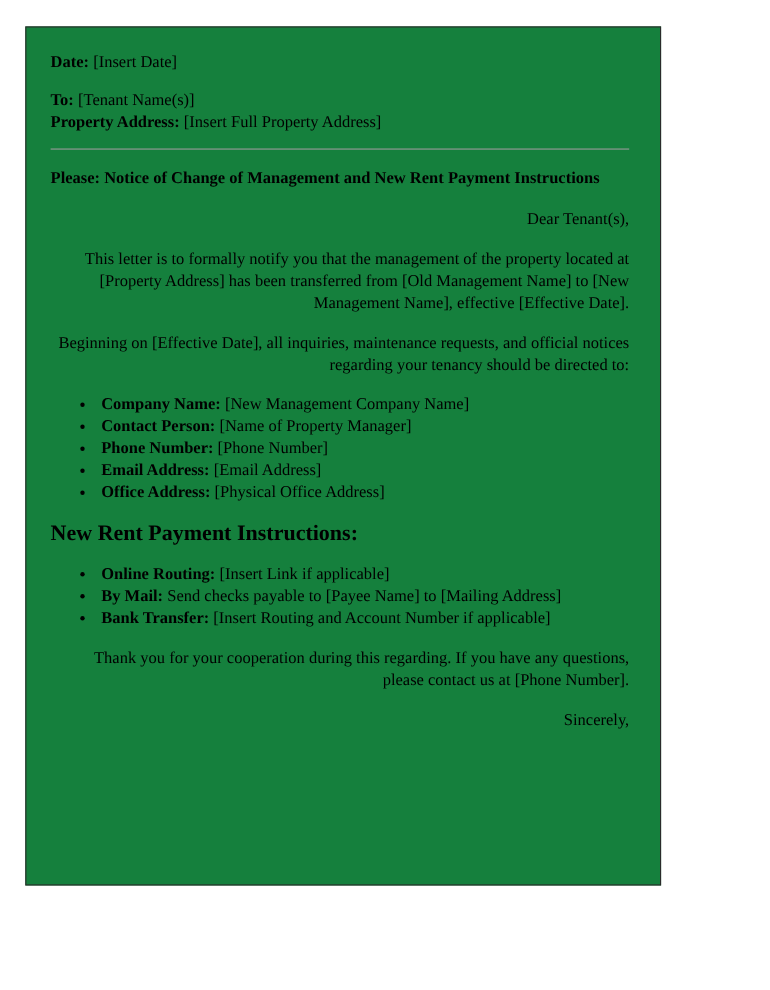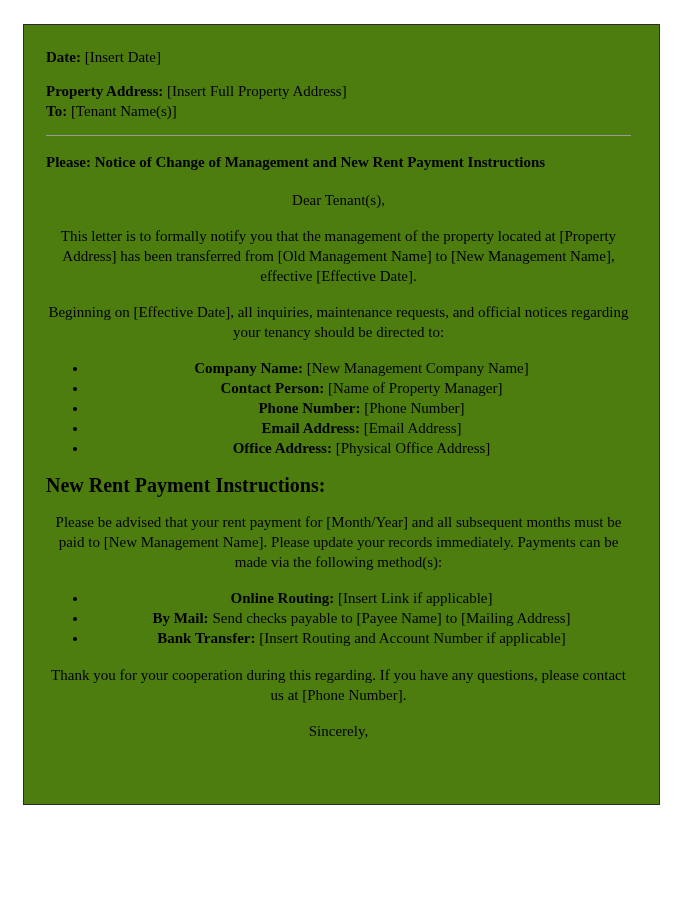--- a/index.html
+++ b/index.html
@@ -11,25 +11,25 @@
     width: 700px;
     height: 900px;
     overflow: hidden;
     font-family: "Liberation Serif", "DejaVu Serif", serif;
     color: #000000;
   }
   .page {
     position: absolute;
     left: 23px;
     top: 24px;
-    width: 637px;
+    width: 578px;
     height: 781px;
     border: 1px solid #2b2b2b;
     box-sizing: border-box;
-    background: #4d7c0f;
+    background: #15803d;
     overflow: hidden;
   }
   .page-inner {
     padding: 22px 28px 0 22px;
   }
   .doc-line {
     font-size: 15px;
     line-height: 20px;
   }
   .header-meta {
@@ -54,56 +54,55 @@
   .section-head {
     font-weight: bold;
     font-size: 20px;
     line-height: 20px;
     margin: 0 0 17px 0;
   }
   ul.doc-list {
     margin: 0 0 17px 0;
     padding: 0 0 0 42px;
     list-style: disc;
-    text-align: center;
   }
   ul.doc-list li {
     font-size: 15px;
     line-height: 20px;
     padding-left: 4px;
   }
   .para {
     font-size: 15px;
     line-height: 20px;
     margin: 16px 0 16px 0;
-    text-align: center;
+    text-align: right;
   }
   .sig-block .para {
     margin-bottom: 16px;
   }
 </style>
 </head>
 <body>
 
 <div class="page">
   <div class="page-inner">
 
     <div class="header-meta">
       <div class="doc-line">
         <span class="bold">Date:</span>
         <span>[Insert Date]</span>
       </div>
       <div style="height:14px"></div>
       <div class="doc-line">
+        <span class="bold">To:</span>
+        <span>[Tenant Name(s)]</span>
+      </div>
+      <div class="doc-line">
         <span class="bold">Property Address:</span>
         <span>[Insert Full Property Address]</span>
-      </div>
-      <div class="doc-line">
-        <span class="bold">To:</span>
-        <span>[Tenant Name(s)]</span>
       </div>
     </div>
 
     <hr class="rule">
 
     <div class="subject">Please: Notice of Change of Management and New Rent Payment Instructions</div>
 
     <div class="para">Dear Tenant(s),</div>
 
     <div class="para">This letter is to formally notify you that the management of the property located at [Property Address] has been transferred from [Old Management Name] to [New Management Name], effective [Effective Date].</div>
@@ -128,21 +127,20 @@
         <span>[Email Address]</span>
       </li>
       <li>
         <span class="bold">Office Address:</span>
         <span>[Physical Office Address]</span>
       </li>
     </ul>
 
     <div class="section-head">New Rent Payment Instructions:</div>
 
-    <div class="para">Please be advised that your rent payment for [Month/Year] and all subsequent months must be paid to [New Management Name]. Please update your records immediately. Payments can be made via the following method(s):</div>
 
     <ul class="doc-list">
       <li>
         <span class="bold">Online Routing:</span>
         <span>[Insert Link if applicable]</span>
       </li>
       <li>
         <span class="bold">By Mail:</span>
         <span>Send checks payable to [Payee Name] to [Mailing Address]</span>
       </li>

